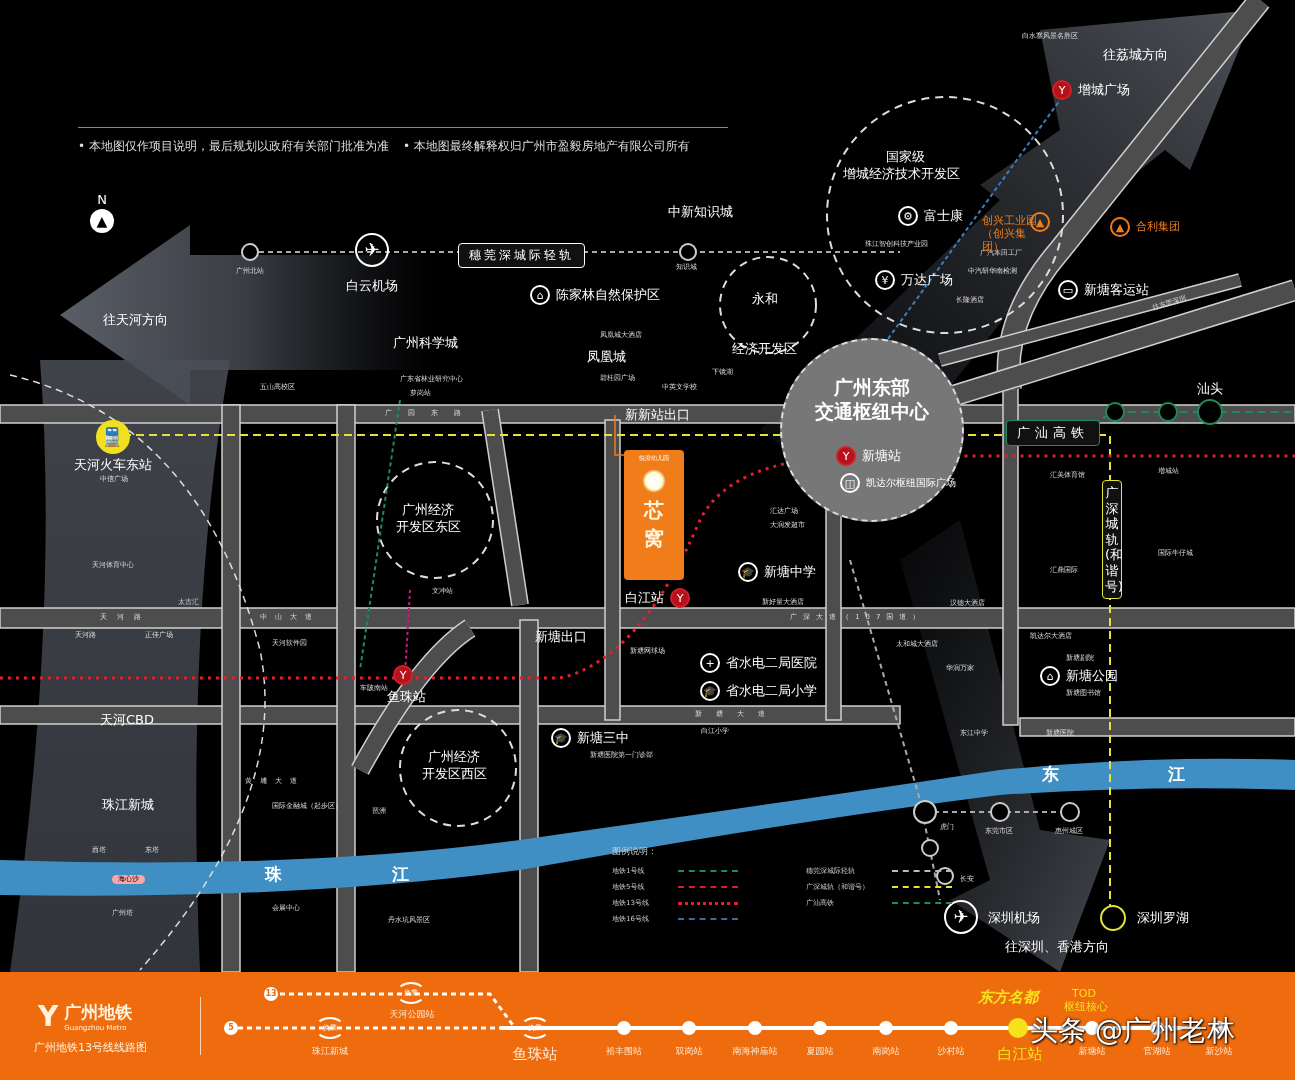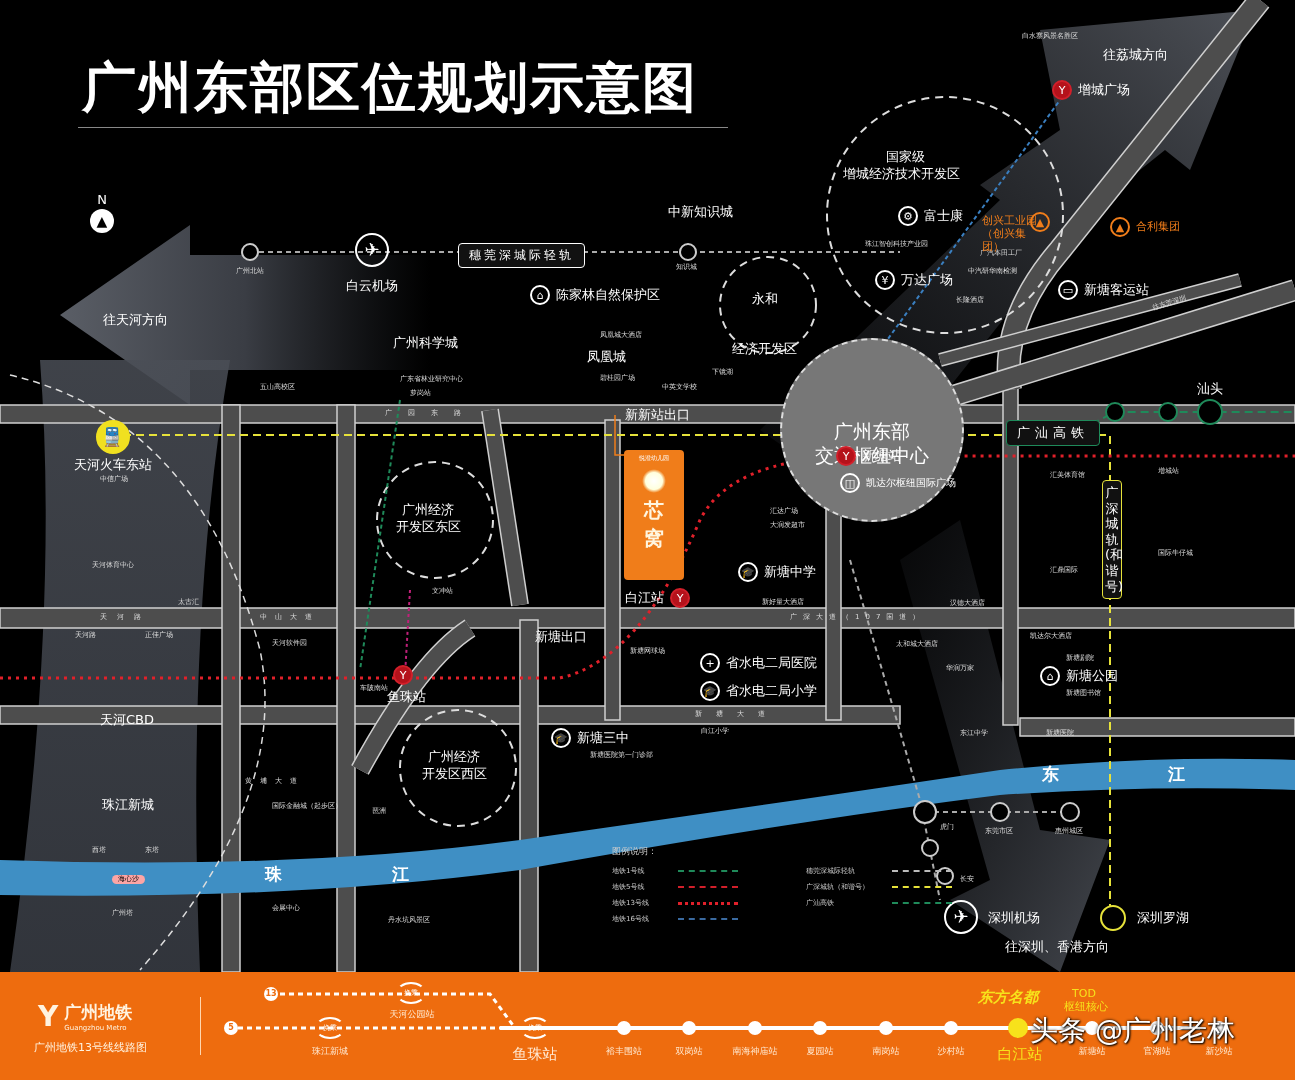--- a/index.html
+++ b/index.html
@@ -17,21 +17,21 @@
   .notes span::before { content: "• "; }
   .iconc { display: inline-flex; align-items: center; justify-content: center; width: 20px; height: 20px; border: 2px solid #fff; border-radius: 50%; font-size: 11px; margin-right: 6px; vertical-align: middle; }
   .iconc.big { width: 34px; height: 34px; font-size: 18px; }
   .iconc.orange { border-color: #f07d1a; color: #f07d1a; }
   .iconc.red { border-color: #d21f2a; background: #b5121b; color: #fff; }
   .iconc.yellow { border-color: #f0e020; background: #f0e020; color: #222; }
   .badge { position: absolute; border: 1.5px solid #fff; border-radius: 4px; padding: 3px 10px; font-size: 12px; letter-spacing: 3px; background: #111; white-space: nowrap; }
   .badge.green { border-color: #1f8a5a; letter-spacing: 5px; font-size: 13px; }
   .vbadge { position: absolute; border: 1.5px solid #e6e23a; border-radius: 4px; padding: 4px 2px; font-size: 13px; width: 20px; text-align: center; background: #111; line-height: 1.2; }
   .hub { position: absolute; left: 780px; top: 338px; width: 184px; height: 184px; border-radius: 50%; background: #777; border: 2px dashed #ddd; }
-  .hub-title { position: absolute; left: 800px; top: 376px; width: 144px; text-align: center; font-size: 19px; font-weight: normal; line-height: 1.25; margin-top: 44px; }
+  .hub-title { position: absolute; left: 800px; top: 376px; width: 144px; text-align: center; font-size: 19px; font-weight: bold; line-height: 1.25; }
   .project { position: absolute; left: 624px; top: 450px; width: 60px; height: 130px; background: #f07d1a; border-radius: 4px; text-align: center; }
   .project .name { font-size: 20px; font-weight: bold; line-height: 1.1; margin-top: 6px; color: #fff6e0; }
   .project .sub { font-size: 6px; color: #fff; margin-top: 4px; }
   .project .sun { width: 24px; height: 24px; border-radius: 50%; background: radial-gradient(#fff, #ffd 50%, #f07d1a 70%); margin: 6px auto 2px; }
   .legend { position: absolute; left: 612px; top: 845px; font-size: 7px; color: #ccc; }
   .legend .t { font-size: 9px; margin-bottom: 8px; }
   .legend .row { display: flex; gap: 24px; margin-bottom: 6px; }
   .legend .item { display: flex; align-items: center; gap: 6px; width: 170px; }
   .legend .dash { width: 60px; height: 0; border-top: 2px dashed; }
   .river-lbl { font-size: 17px; font-weight: bold; color: #fff; }
@@ -151,22 +151,25 @@
       <circle cx="945" cy="876" r="8"></circle>
     </g>
     <g fill="#000" stroke="#1f8a5a" stroke-width="2">
       <circle cx="1115" cy="412" r="9"></circle>
       <circle cx="1168" cy="412" r="9"></circle>
       <circle cx="1210" cy="412" r="12"></circle>
     </g>
     <circle cx="1113" cy="918" r="12" fill="#000" stroke="#e6e23a" stroke-width="2"></circle>
   </svg>
 
-  <div class="title">广州东部区位规划示意图</div>
   <div class="title-rule"></div>
+  <div class="notes">
+    <span>本地图仅作项目说明，最后规划以政府有关部门批准为准</span>
+    <span>本地图最终解释权归广州市盈毅房地产有限公司所有</span>
+  </div>
   <div class="compass">
     <div class="n">N</div>
     <div class="c">▲</div>
   </div>
 
   <div class="lbl md" style="left:103px;top:313px;">往天河方向</div>
   <div class="lbl md" style="left:1103px;top:48px;">往荔城方向</div>
   <div class="lbl md" style="left:1005px;top:940px;">往深圳、香港方向</div>
 
   <div class="badge" style="left:458px;top:243px;">穗莞深城际轻轨</div>

